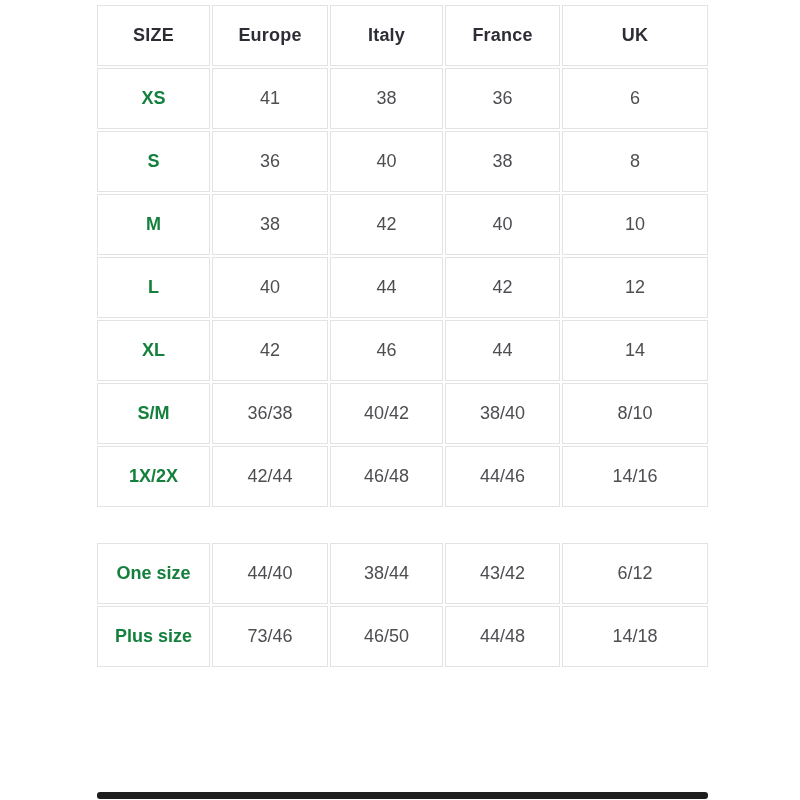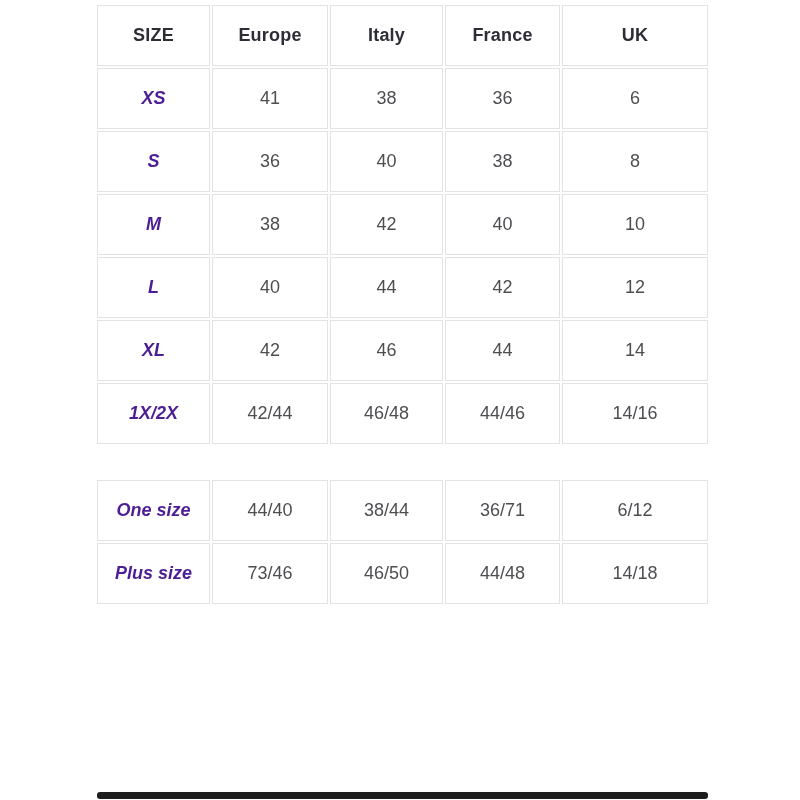--- a/index.html
+++ b/index.html
@@ -44,22 +44,21 @@
     padding: 0;
     overflow: hidden;
   }
   .size-table th {
     font-weight: bold;
     color: #2d2d36;
     letter-spacing: 0.2px;
   }
   .size-table td.label-cell {
     font-weight: bold;
-    color: #4c1d95;
-    font-style: italic;
+    color: #15803d;
   }
   .size-table td.value-cell {
     font-weight: normal;
     color: #4e4e52;
   }
   .scrollbar-thumb {
     position: absolute;
     left: 97px;
     top: 792px;
     width: 611px;
@@ -122,20 +121,27 @@
             <td class="value-cell">12</td>
           </tr>
           <tr>
             <td class="label-cell">XL</td>
             <td class="value-cell">42</td>
             <td class="value-cell">46</td>
             <td class="value-cell">44</td>
             <td class="value-cell">14</td>
           </tr>
           <tr>
+            <td class="label-cell">S/M</td>
+            <td class="value-cell">36/38</td>
+            <td class="value-cell">40/42</td>
+            <td class="value-cell">38/40</td>
+            <td class="value-cell">8/10</td>
+          </tr>
+          <tr>
             <td class="label-cell">1X/2X</td>
             <td class="value-cell">42/44</td>
             <td class="value-cell">46/48</td>
             <td class="value-cell">44/46</td>
             <td class="value-cell">14/16</td>
           </tr>
         </tbody>
     </table>
 
     <table class="size-table secondary">
@@ -144,21 +150,21 @@
         <col style="width:116px">
         <col style="width:113px">
         <col style="width:115px">
         <col style="width:146px">
       </colgroup>
       <tbody id="secondaryBody">
           <tr>
             <td class="label-cell">One size</td>
             <td class="value-cell">44/40</td>
             <td class="value-cell">38/44</td>
-            <td class="value-cell">36/71</td>
+            <td class="value-cell">43/42</td>
             <td class="value-cell">6/12</td>
           </tr>
           <tr>
             <td class="label-cell">Plus size</td>
             <td class="value-cell">73/46</td>
             <td class="value-cell">46/50</td>
             <td class="value-cell">44/48</td>
             <td class="value-cell">14/18</td>
           </tr>
         </tbody>

